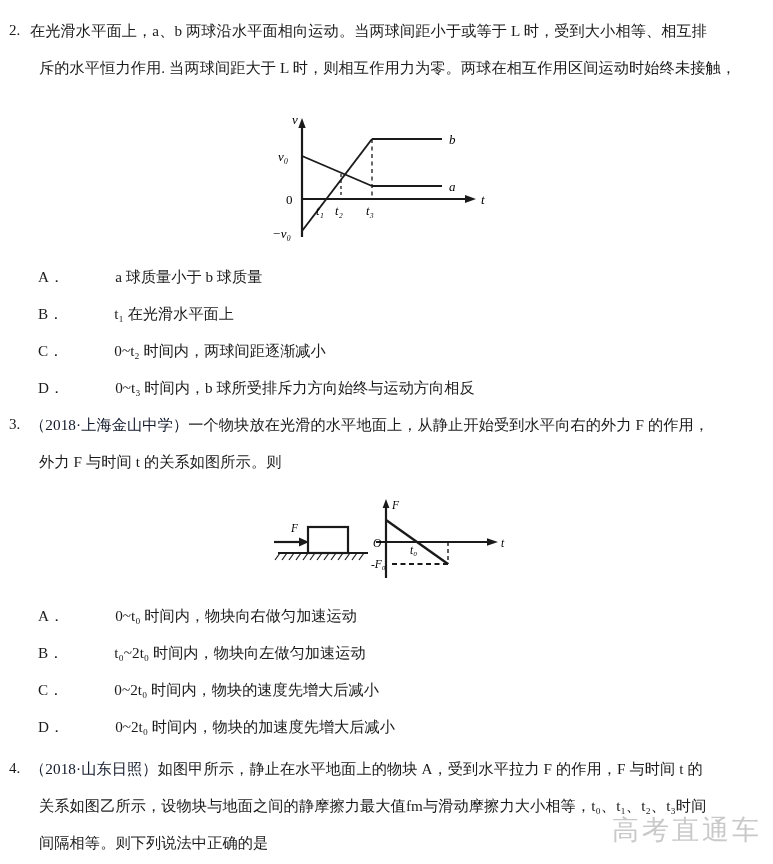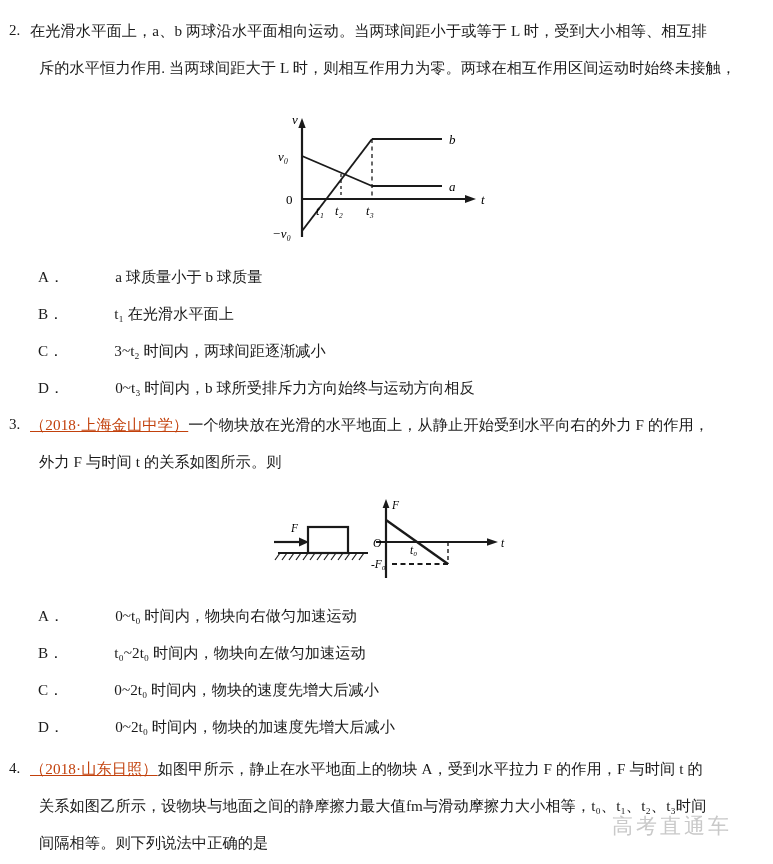--- a/index.html
+++ b/index.html
@@ -43,22 +43,21 @@
   }
   .q-body {
     flex: 1 1 auto;
     padding-right: 8px;
   }
   .q-cont {
     padding-left: 39px;
     padding-right: 8px;
   }
   .src {
-    color: #c2410c;
-    text-decoration: underline;
+    color: #0f172a;
   }
   
   .options {
     position: absolute;
     left: 0;
     width: 773px;
   }
   .opt {
     display: flex;
     align-items: baseline;
@@ -74,21 +73,21 @@
     flex: 1 1 auto;
     margin-left: 48px;
   }
   
   .figure {
     position: absolute;
   }
   .watermark {
     position: absolute;
     color: #c9c9c9;
-    font-size: 21px;
+    font-size: 27px;
     letter-spacing: 3px;
     font-family: "Liberation Sans", sans-serif;
     white-space: nowrap;
   }
   svg text {
     font-family: "Liberation Serif", "DejaVu Serif", serif;
   }
 </style>
 </head>
 <body>
@@ -140,21 +139,21 @@
     <div class="opt">
       <span class="opt-key">A．</span>
       <span class="opt-text">a 球质量小于 b 球质量</span>
     </div>
     <div class="opt">
       <span class="opt-key">B．</span>
       <span class="opt-text">t₁ 在光滑水平面上</span>
     </div>
     <div class="opt">
       <span class="opt-key">C．</span>
-      <span class="opt-text">3~t₂ 时间内，两球间距逐渐减小</span>
+      <span class="opt-text">0~t₂ 时间内，两球间距逐渐减小</span>
     </div>
     <div class="opt">
       <span class="opt-key">D．</span>
       <span class="opt-text">0~t₃ 时间内，b 球所受排斥力方向始终与运动方向相反</span>
     </div>
   </div>
 
   <div class="question" style="top:406px;">
     <div class="q-line">
       <span class="q-num">3.</span>

